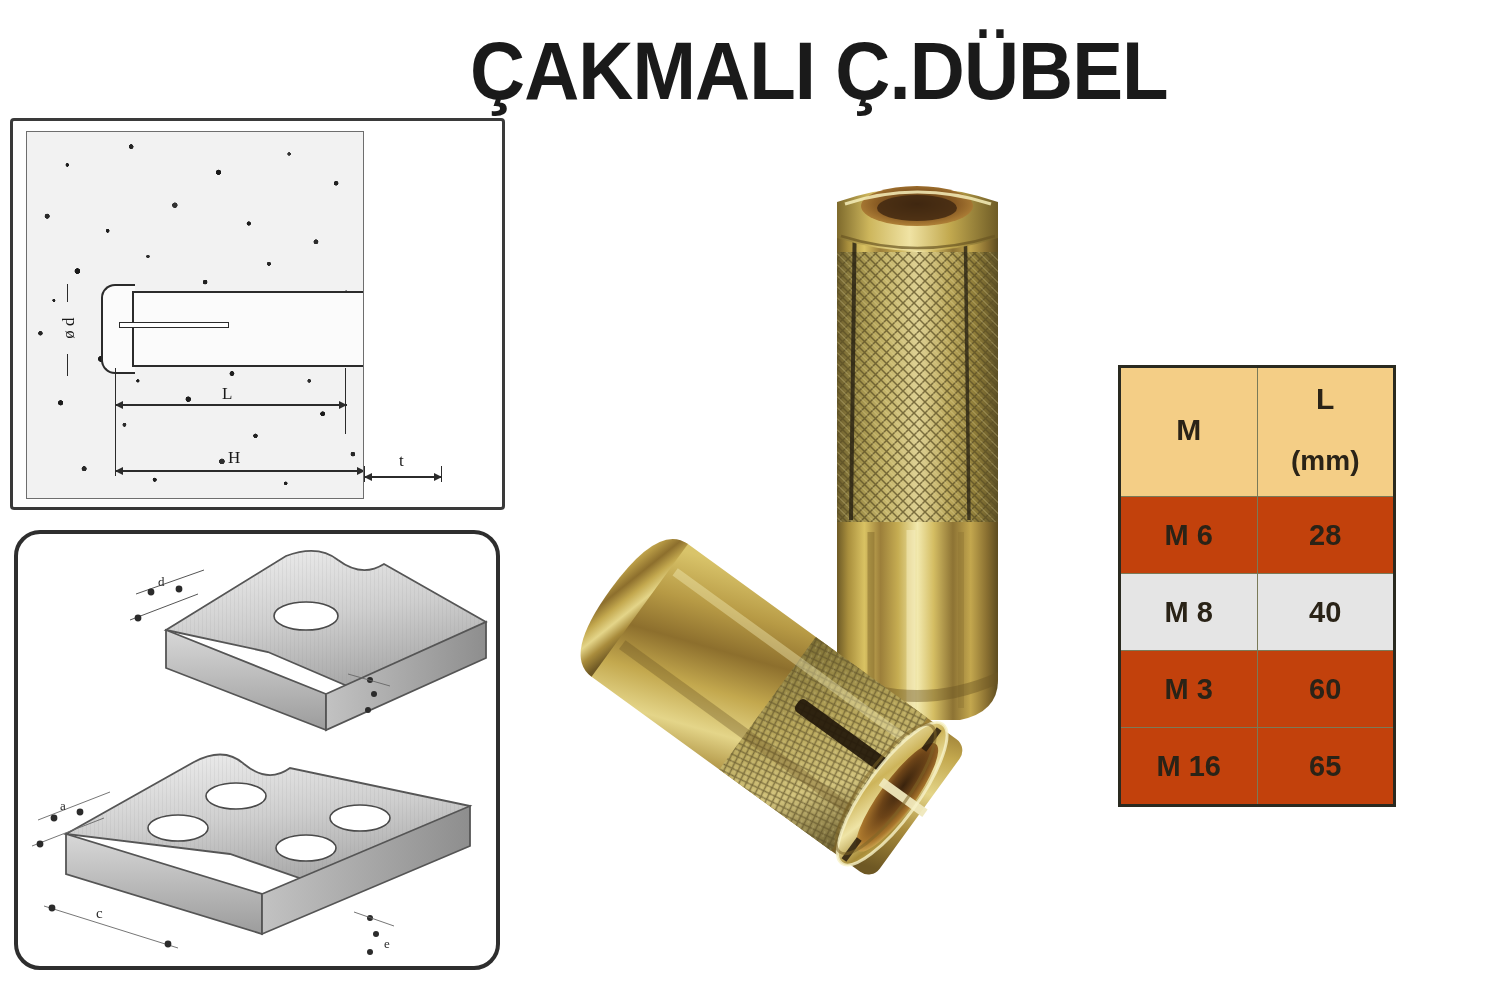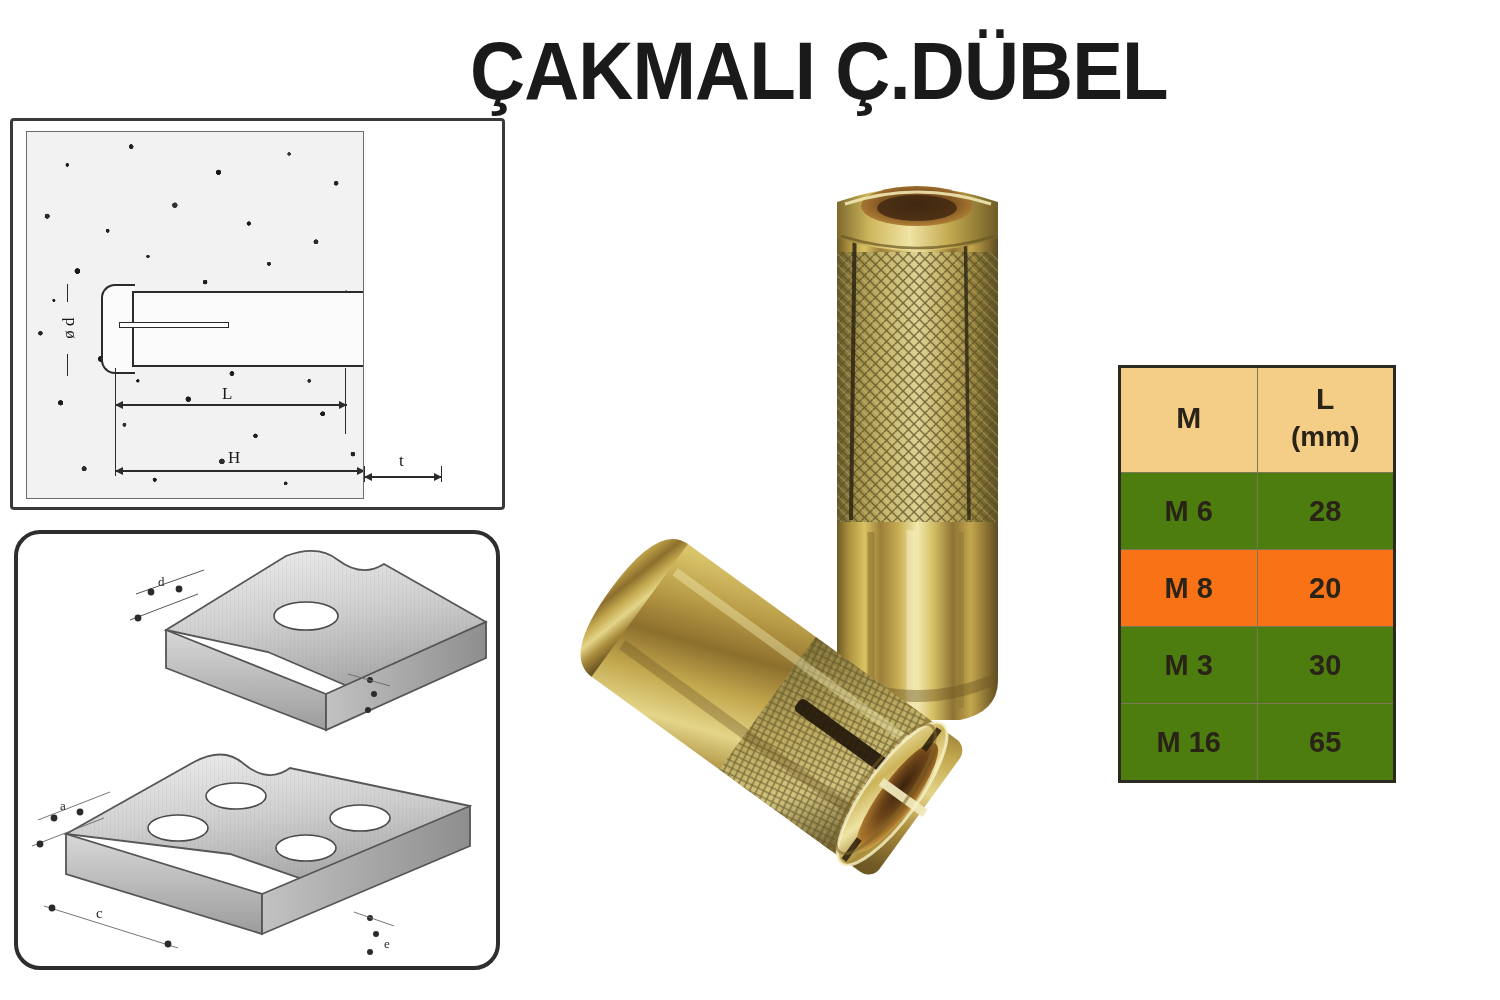--- a/index.html
+++ b/index.html
@@ -178,28 +178,28 @@
     text-align:center;
     color:#2a2317;
     font-weight:700;
   }
   .spec-table th{
     background:#f4ce86;
     font-size:30px;
     padding:12px 0 16px;
     line-height:38px;
   }
-  .spec-table th .unit{display:block;font-size:28px;}
+  .spec-table th .unit{display:block;font-size:28px;margin-top:24px;}
   .spec-table td{
     font-size:29px;
     padding:11px 0;
     height:54px;
   }
-  .spec-table tr.odd td{background:#4d7c0f;}
-  .spec-table tr.even td{background:#f97316;}
+  .spec-table tr.odd td{background:#c2410c;}
+  .spec-table tr.even td{background:#e5e5e5;}
   .spec-table .col-m{width:50%;}
   .spec-table .col-l{width:50%;}
 </style>
 </head>
 <body>
 
 <div class="page">
 
   <div class="title">ÇAKMALI Ç.DÜBEL</div>
 
@@ -452,25 +452,25 @@
         </th>
       </tr>
     </thead>
     <tbody>
       <tr class="odd">
         <td>M 6</td>
         <td>28</td>
       </tr>
       <tr class="even">
         <td>M 8</td>
-        <td>20</td>
+        <td>40</td>
       </tr>
       <tr class="odd">
         <td>M 3</td>
-        <td>30</td>
+        <td>60</td>
       </tr>
       <tr class="odd">
         <td>M 16</td>
         <td>65</td>
       </tr>
     </tbody>
   </table>
 
 </div>
 

